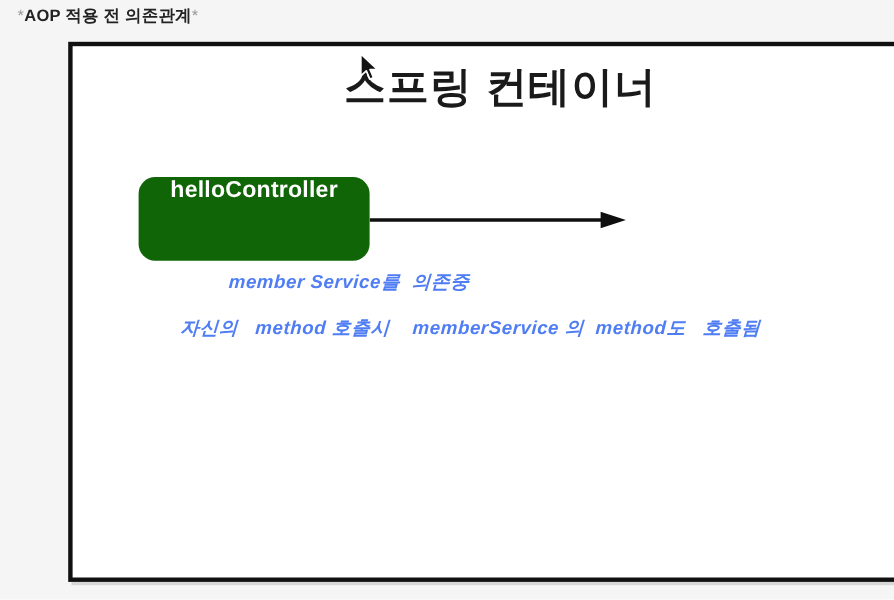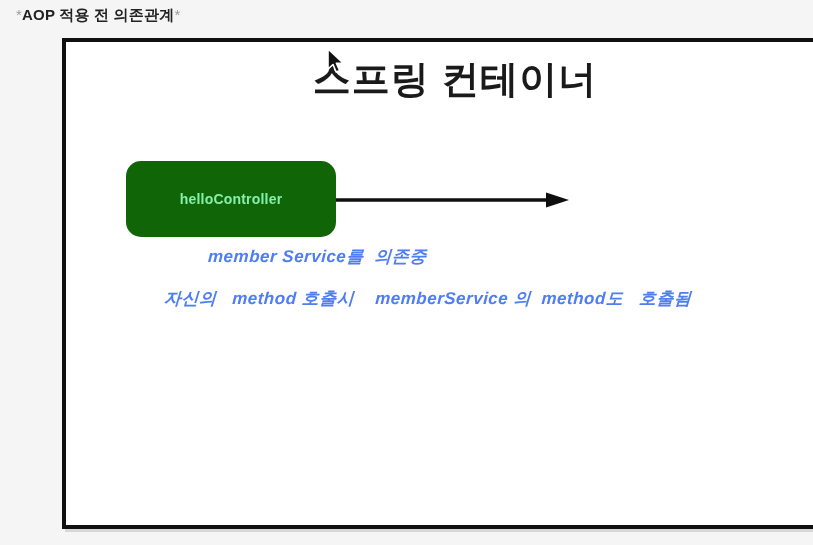--- a/index.html
+++ b/index.html
@@ -34,22 +34,22 @@
     position:absolute;left:0;right:0;top:12px;
     text-align:center;
     font-size:38px;font-weight:600;color:#1a1a1a;
     letter-spacing:1px;
   }
 
   .node{
     position:absolute;
     background:#106606;
     border-radius:15px;
-    display:flex;align-items:center;justify-content:center;
-    color:#86efac;font-weight:700;font-size:14px;
+    display:flex;align-items:flex-start;justify-content:center;
+    color:#ffffff;font-weight:700;font-size:21px;
     letter-spacing:0.2px;
   }
   .node-hello{left:60px;top:119px;width:210px;height:76px;}
   .node-member{left:503px;top:118px;width:212px;height:75px;}
 
   .arrow-svg{position:absolute;left:270px;top:148px;}
 
   .hand{
     position:absolute;
     color:#4f7df3;

